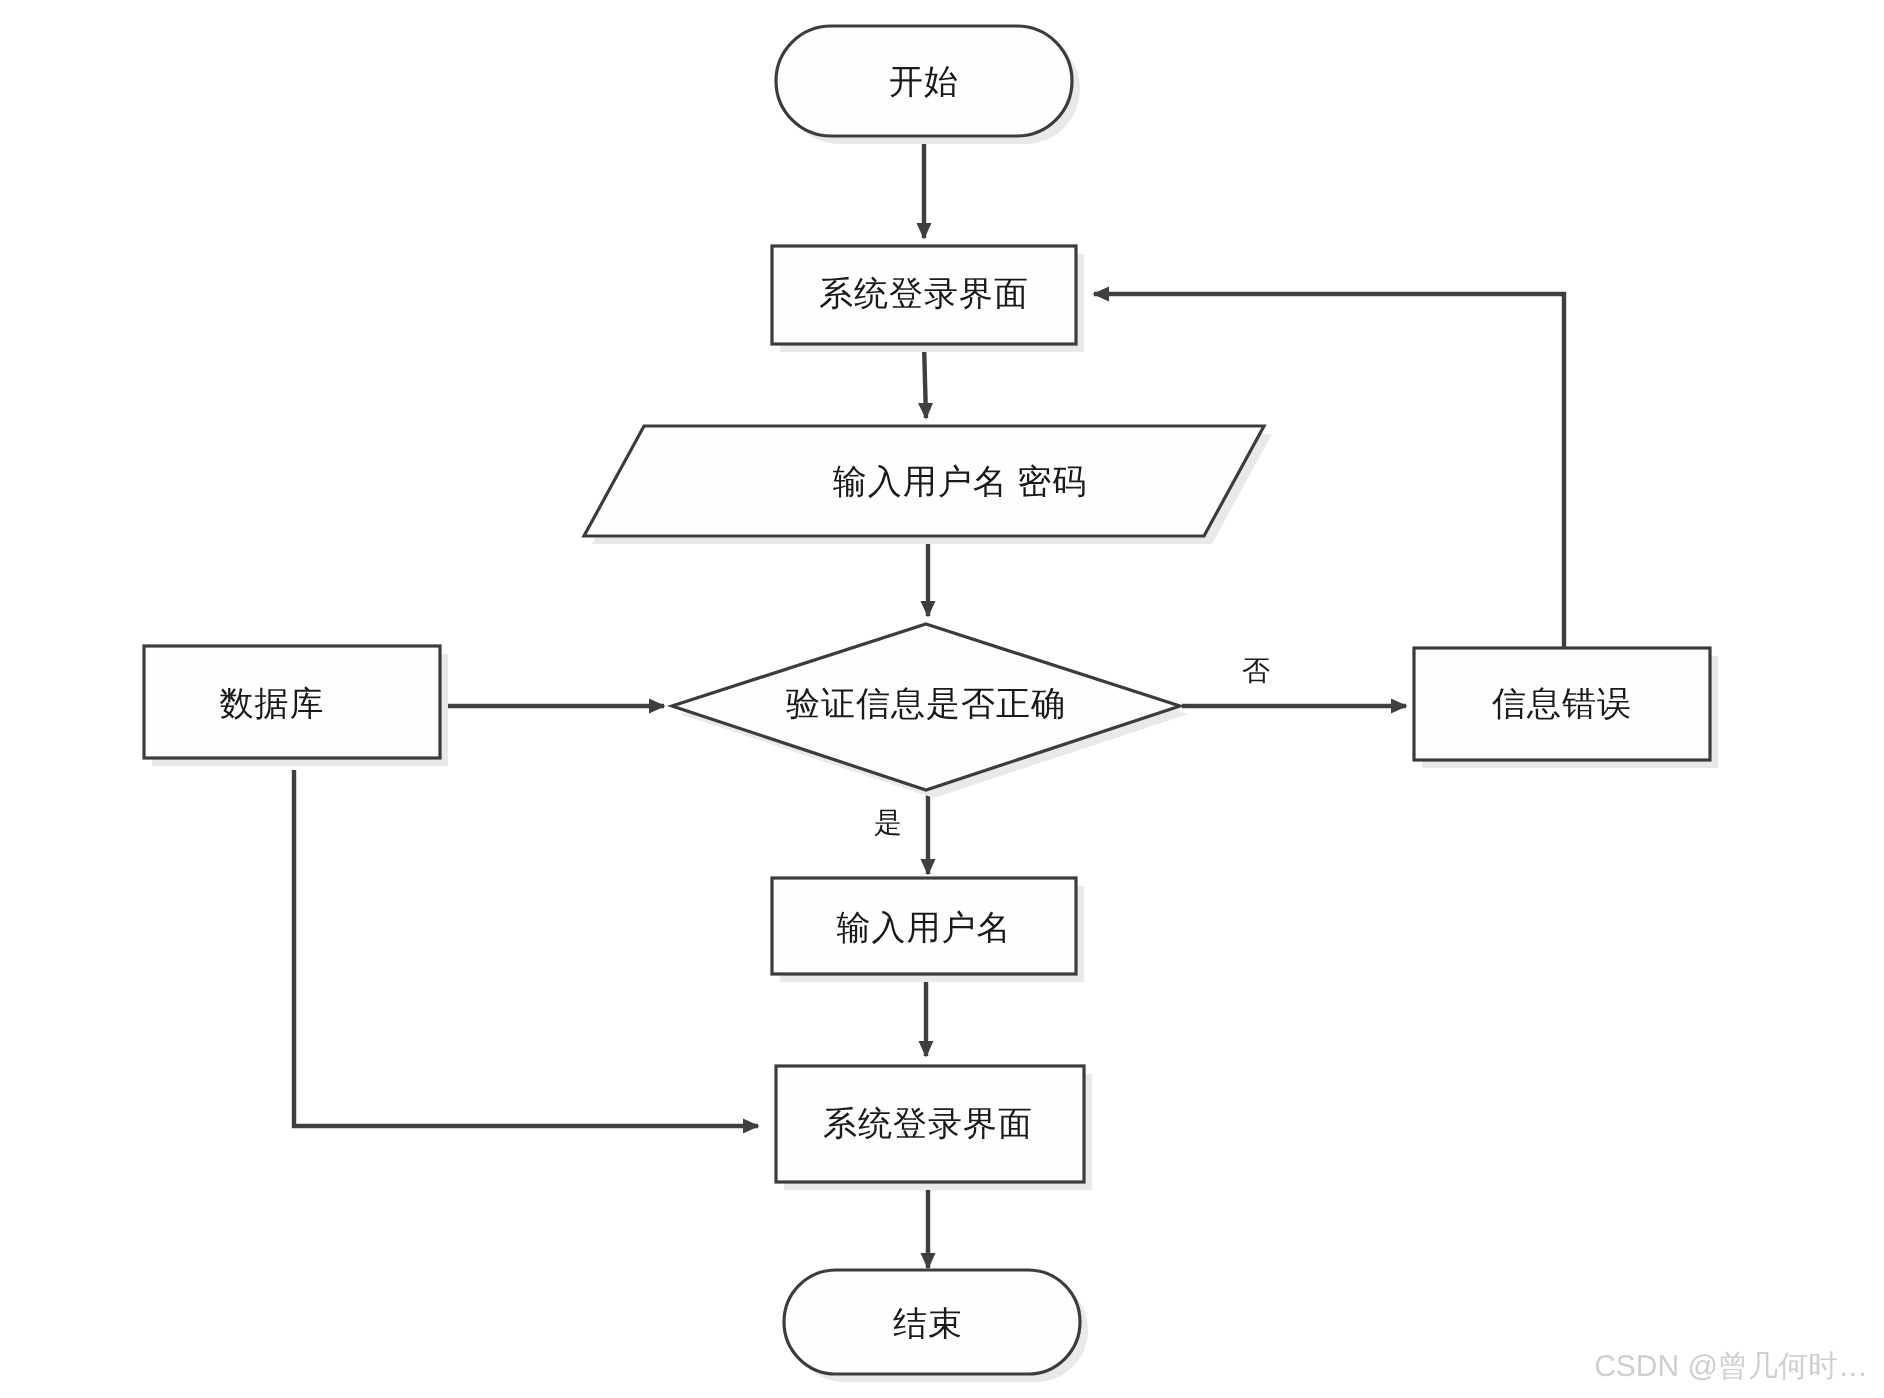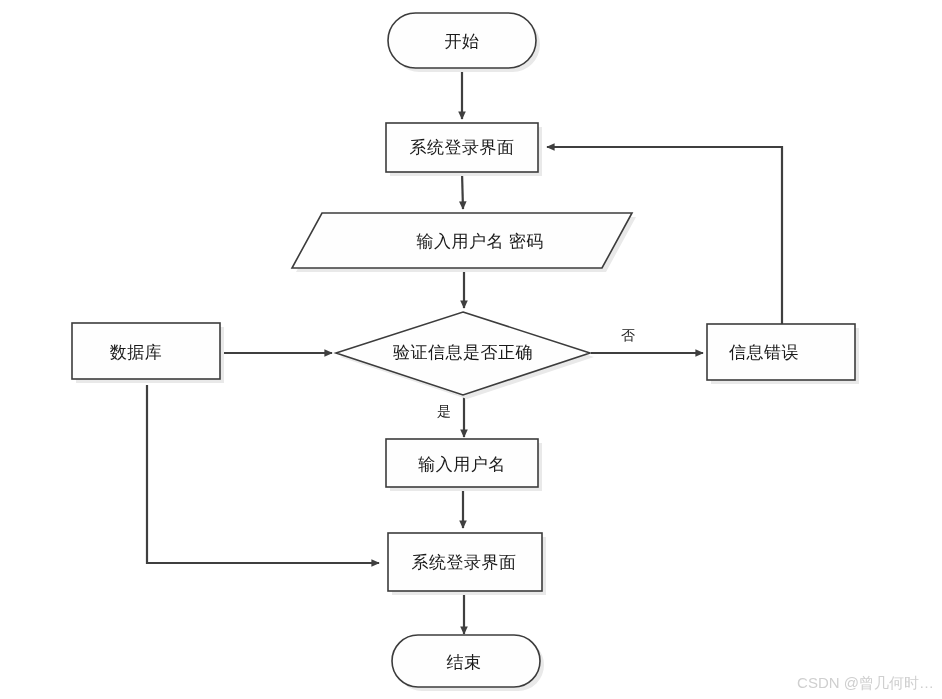--- a/index.html
+++ b/index.html
@@ -159,21 +159,21 @@
   <div class="node-label" style="left:462px; top:41px;">开始</div>
 
   <div class="node-label" style="left:462px; top:147px;">系统登录界面</div>
 
   <div class="node-label" style="left:464px; top:241px;margin-left:16px;">输入用户名 密码</div>
 
   <div class="node-label" style="left:136px; top:352px;">数据库</div>
 
   <div class="node-label" style="left:463px; top:352px;">验证信息是否正确</div>
 
-  <div class="node-label" style="left:764px; top:352px;">信息错误</div>
+  <div class="node-label" style="left:781px; top:352px;">信息错误</div>
 
   <div class="node-label" style="left:462px; top:464px;">输入用户名</div>
 
   <div class="node-label" style="left:464px; top:562px;">系统登录界面</div>
 
   <div class="node-label" style="left:464px; top:662px;">结束</div>
 
   <div class="edge-label" style="left:628px; top:335px;">否</div>
 
   <div class="edge-label" style="left:444px; top:411px;">是</div>

